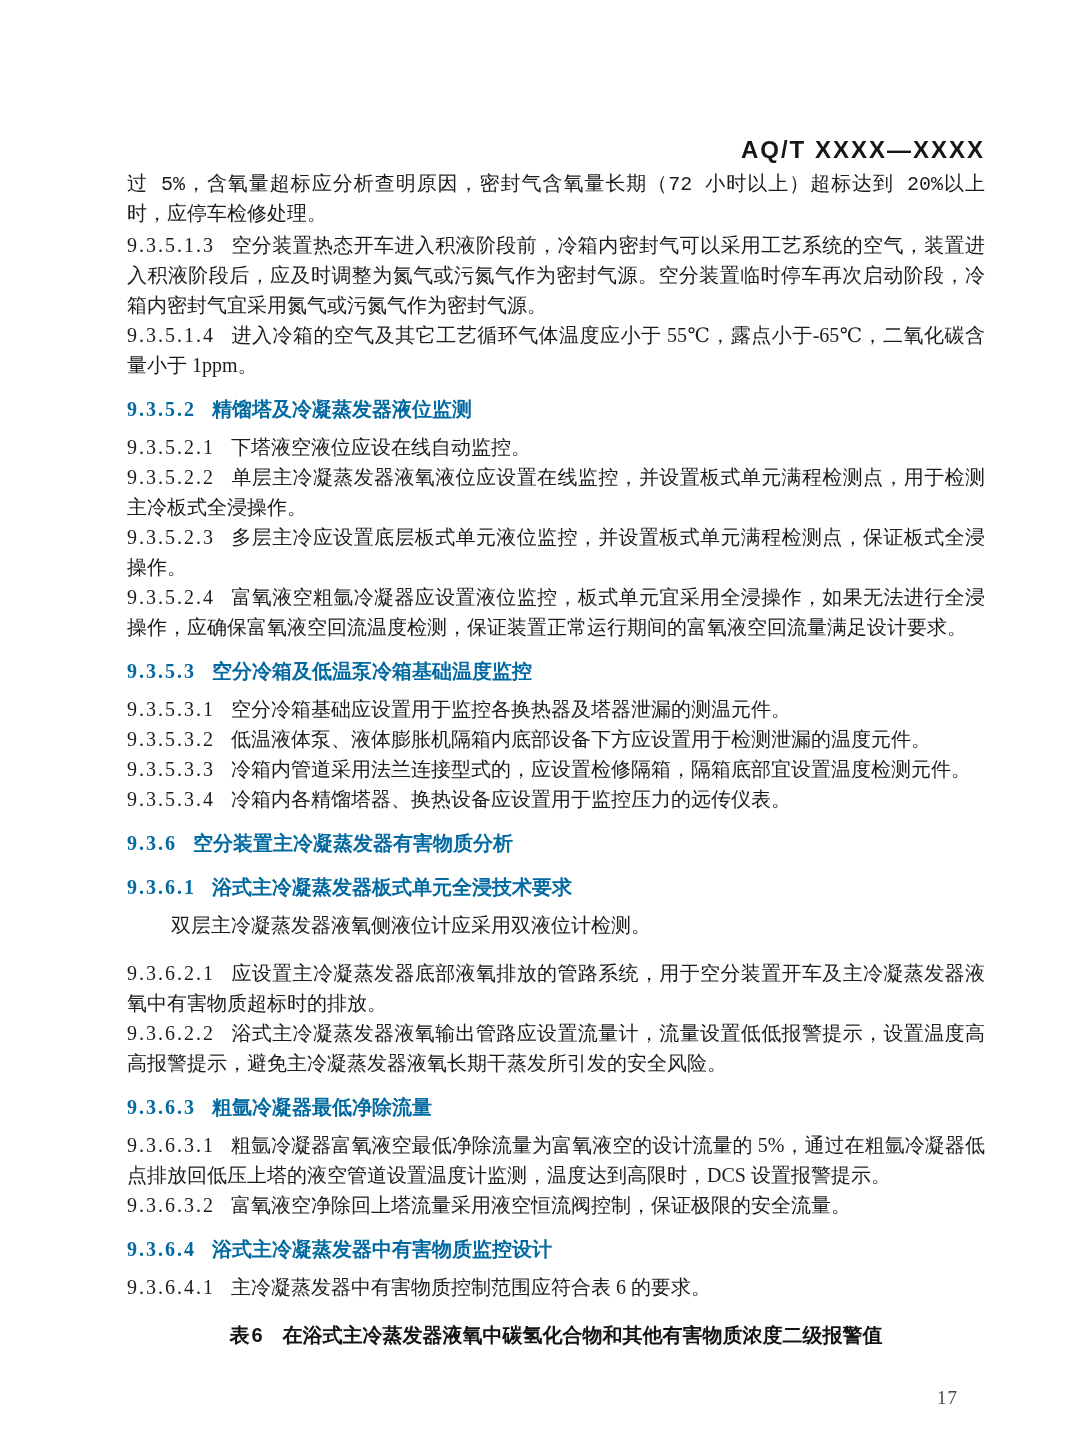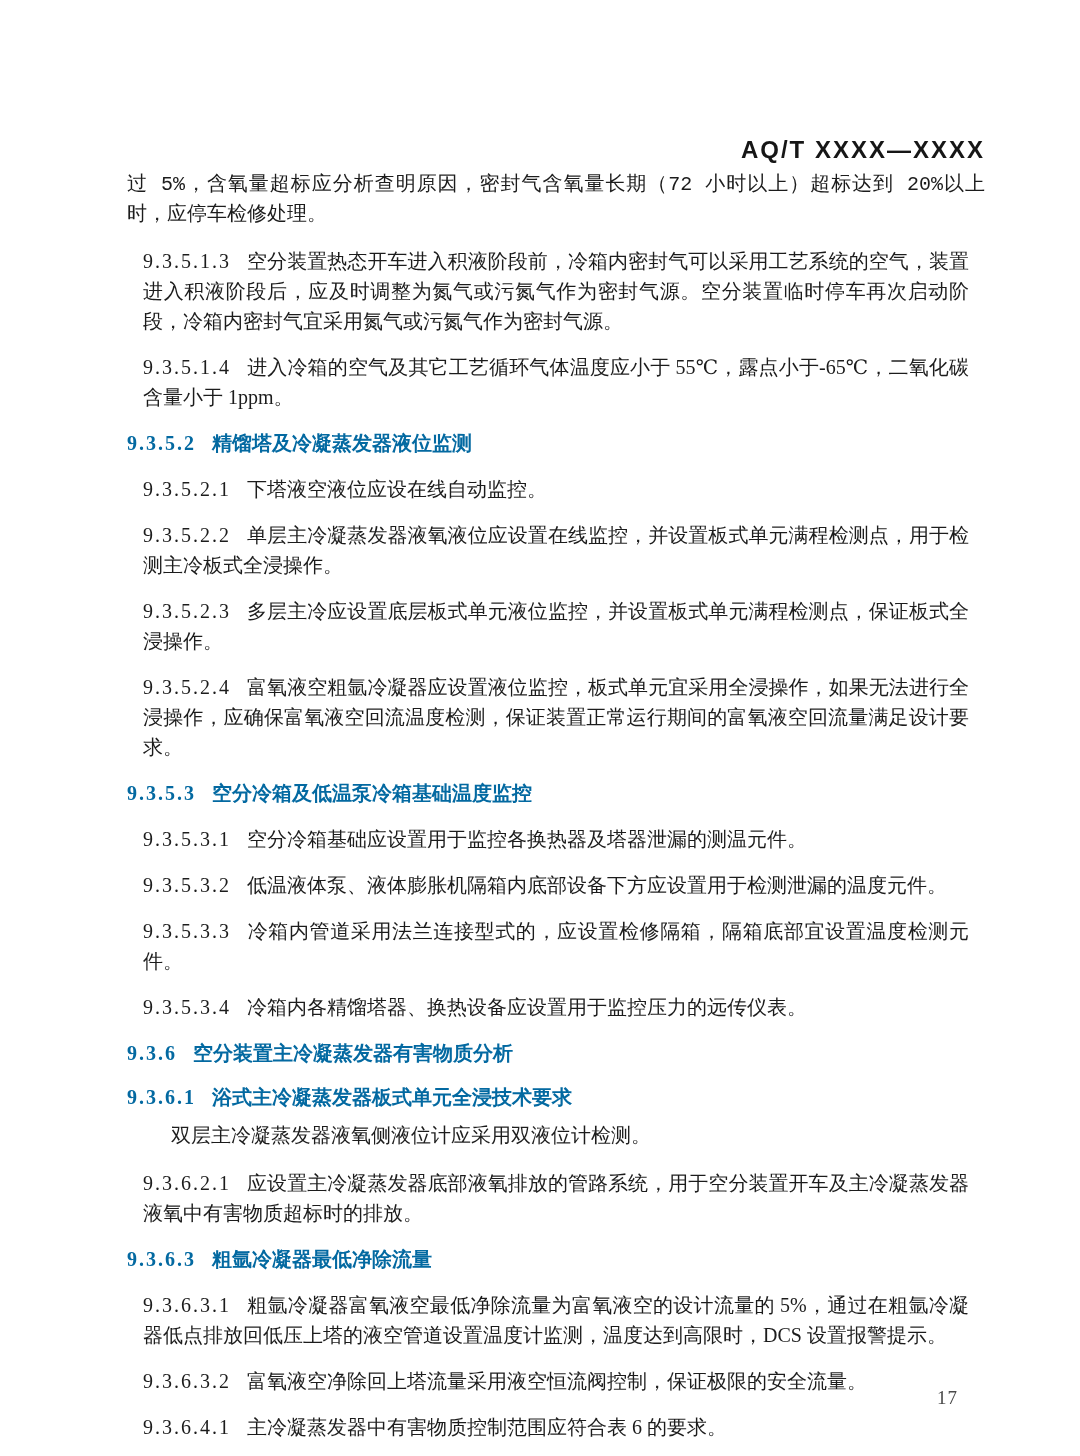--- a/index.html
+++ b/index.html
@@ -30,21 +30,21 @@
     position: absolute;
     top: 170px;
     left: 127px;
     width: 858px;
     font-size: 20px;
     line-height: 30px;
     text-align: justify;
   }
   .block { margin: 0; }
   .block-paragraph { margin: 0; font-family: Liberation Mono, monospace; }
-  .block-clause { margin: 16px; }
+  .block-clause { margin: 0; }
   .clause-label {
     letter-spacing: 2px;
     margin-right: 16px;
     white-space: nowrap;
   }
   .block-heading {
     font-family: "Liberation Sans", "DejaVu Sans", sans-serif;
     font-weight: bold;
     margin-top: 14px;
     margin-bottom: 8px;
@@ -61,21 +61,21 @@
   }
   .block-table-caption {
     font-family: "Liberation Sans", "DejaVu Sans", sans-serif;
     font-weight: bold;
     text-align: center;
     margin-top: 18px;
     color: #141414;
   }
   .block-table-caption .clause-label {
     margin-right: 18px;
-    font-family: Liberation Serif, serif;
+    font-family: Liberation Sans, sans-serif;
   }
   .page-number {
     position: absolute;
     bottom: 47px;
     right: 122px;
     font-size: 19px;
     color: #4a4a4a;
     letter-spacing: 1px;
   }
 </style>
@@ -97,21 +97,23 @@
       <div class="block block-clause"><span class="clause-label">9.3.5.2.4</span><span class="clause-text">富氧液空粗氩冷凝器应设置液位监控，板式单元宜采用全浸操作，如果无法进行全浸操作，应确保富氧液空回流温度检测，保证装置正常运行期间的富氧液空回流量满足设计要求。</span></div>
       <div class="block block-heading"><span class="clause-label">9.3.5.3</span><span class="clause-text">空分冷箱及低温泵冷箱基础温度监控</span></div>
       <div class="block block-clause"><span class="clause-label">9.3.5.3.1</span><span class="clause-text">空分冷箱基础应设置用于监控各换热器及塔器泄漏的测温元件。</span></div>
       <div class="block block-clause"><span class="clause-label">9.3.5.3.2</span><span class="clause-text">低温液体泵、液体膨胀机隔箱内底部设备下方应设置用于检测泄漏的温度元件。</span></div>
       <div class="block block-clause"><span class="clause-label">9.3.5.3.3</span><span class="clause-text">冷箱内管道采用法兰连接型式的，应设置检修隔箱，隔箱底部宜设置温度检测元件。</span></div>
       <div class="block block-clause"><span class="clause-label">9.3.5.3.4</span><span class="clause-text">冷箱内各精馏塔器、换热设备应设置用于监控压力的远传仪表。</span></div>
       <div class="block block-heading"><span class="clause-label">9.3.6</span><span class="clause-text">空分装置主冷凝蒸发器有害物质分析</span></div>
       <div class="block block-heading"><span class="clause-label">9.3.6.1</span><span class="clause-text">浴式主冷凝蒸发器板式单元全浸技术要求</span></div>
       <div class="block block-indent-paragraph"><span class="clause-text">双层主冷凝蒸发器液氧侧液位计应采用双液位计检测。</span></div>
       <div class="block block-clause"><span class="clause-label">9.3.6.2.1</span><span class="clause-text">应设置主冷凝蒸发器底部液氧排放的管路系统，用于空分装置开车及主冷凝蒸发器液氧中有害物质超标时的排放。</span></div>
+      <div class="block block-clause"><span class="clause-label">9.3.6.2.2</span><span class="clause-text">浴式主冷凝蒸发器液氧输出管路应设置流量计，流量设置低低报警提示，设置温度高高报警提示，避免主冷凝蒸发器液氧长期干蒸发所引发的安全风险。</span></div>
       <div class="block block-heading"><span class="clause-label">9.3.6.3</span><span class="clause-text">粗氩冷凝器最低净除流量</span></div>
       <div class="block block-clause"><span class="clause-label">9.3.6.3.1</span><span class="clause-text">粗氩冷凝器富氧液空最低净除流量为富氧液空的设计流量的 5%，通过在粗氩冷凝器低点排放回低压上塔的液空管道设置温度计监测，温度达到高限时，DCS 设置报警提示。</span></div>
       <div class="block block-clause"><span class="clause-label">9.3.6.3.2</span><span class="clause-text">富氧液空净除回上塔流量采用液空恒流阀控制，保证极限的安全流量。</span></div>
+      <div class="block block-heading"><span class="clause-label">9.3.6.4</span><span class="clause-text">浴式主冷凝蒸发器中有害物质监控设计</span></div>
       <div class="block block-clause"><span class="clause-label">9.3.6.4.1</span><span class="clause-text">主冷凝蒸发器中有害物质控制范围应符合表 6 的要求。</span></div>
       <div class="block block-table-caption"><span class="clause-label">表6</span><span class="clause-text">在浴式主冷蒸发器液氧中碳氢化合物和其他有害物质浓度二级报警值</span></div>
     </div>
 
   <div class="page-number">17</div>
 </div>
 
 </body></html>

